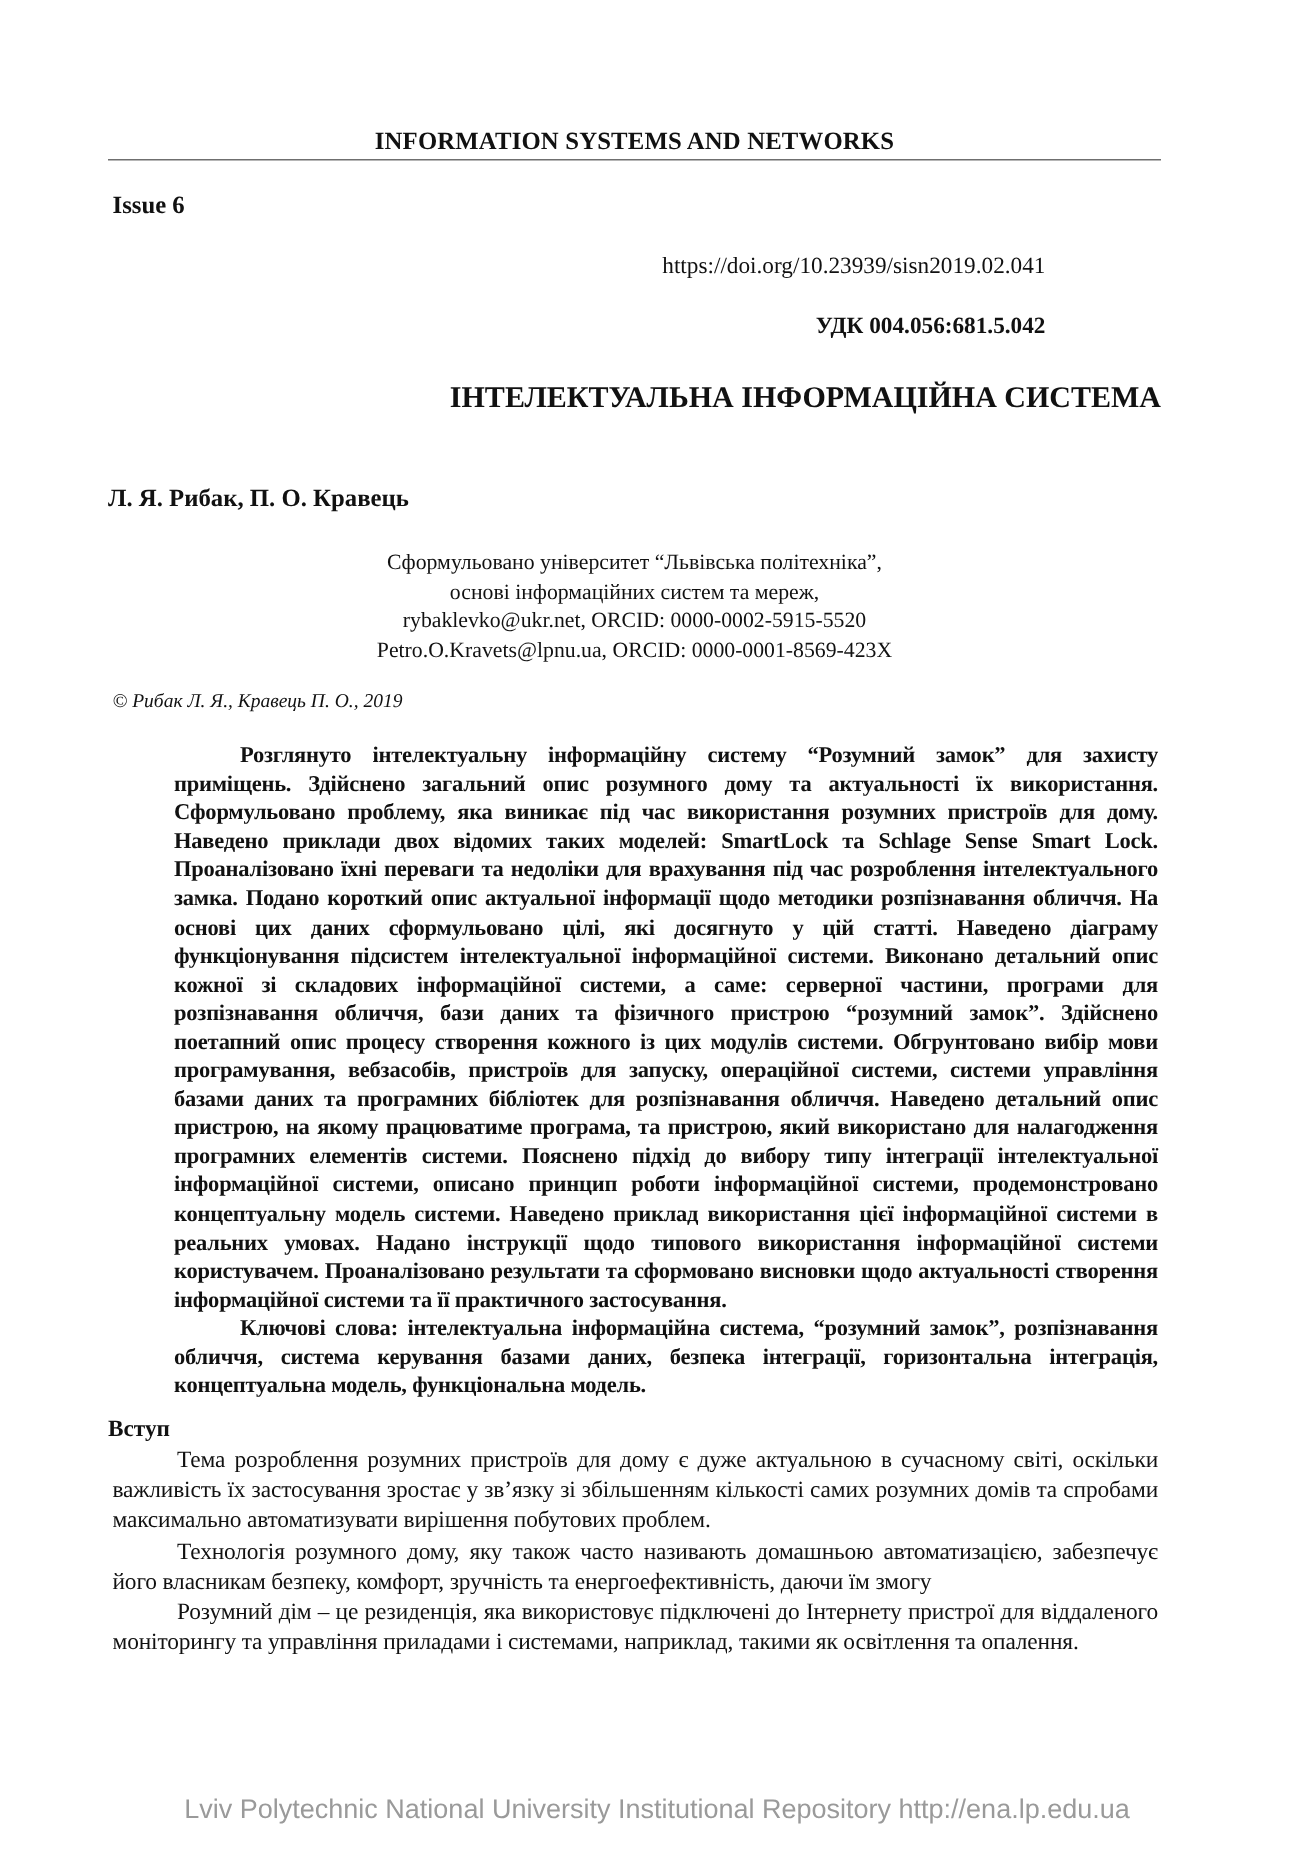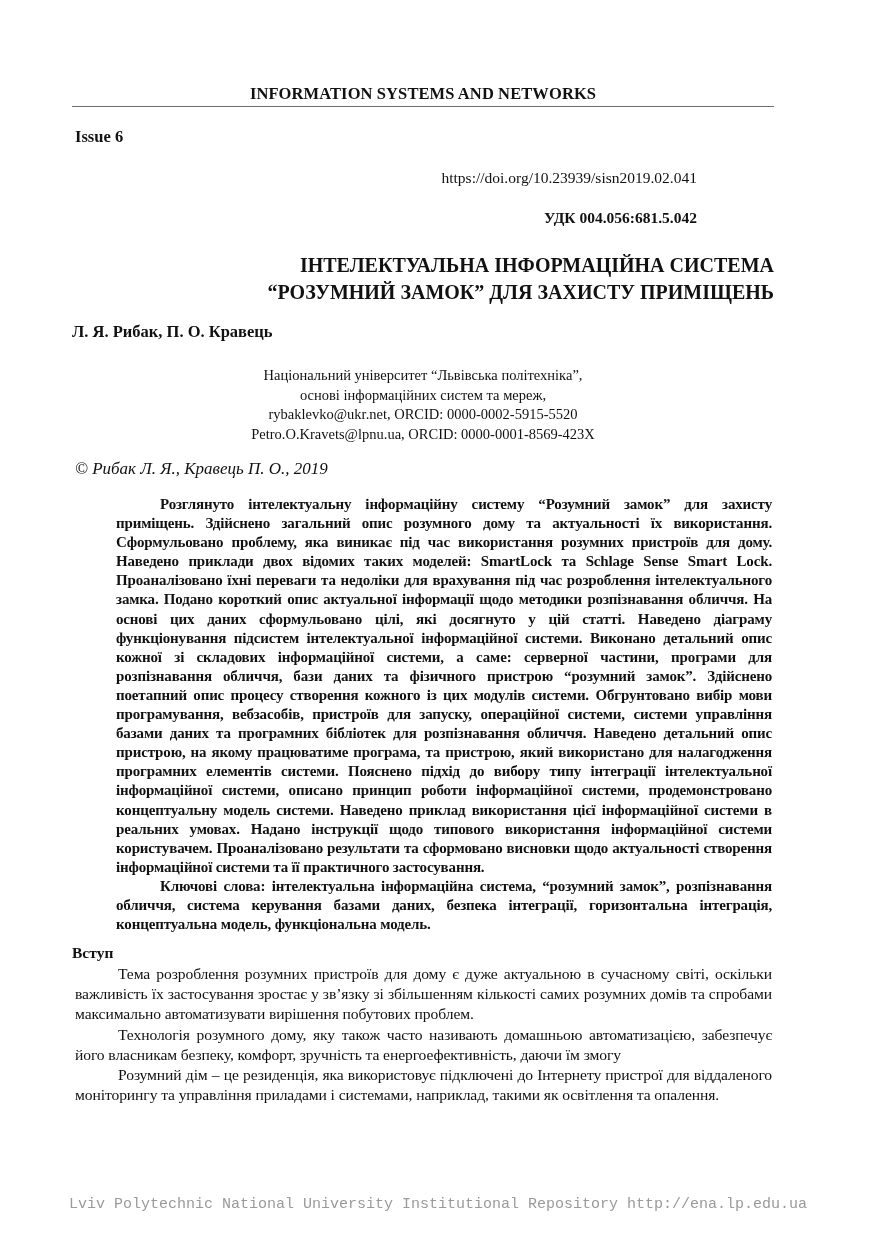--- a/index.html
+++ b/index.html
@@ -86,21 +86,21 @@
       top: 366px;
       text-align: center;
       font-size: 14.5px;
       line-height: 19.5px;
     }
     .copyright {
       position: absolute;
       left: 75px;
       top: 459px;
       font-style: italic;
-      font-size: 17px;
+      font-size: 13px;
     }
     .abstract {
       position: absolute;
       left: 116px;
       width: 656px;
       top: 495px;
       font-weight: bold;
       font-size: 15px;
       line-height: 19.1px;
       text-align: justify;
@@ -131,48 +131,47 @@
     .body-text p {
       margin: 0;
       text-indent: 43px;
     }
     .footer {
       position: absolute;
       left: 0;
       width: 876px;
       top: 1196px;
       text-align: center;
-      font-family: Liberation Mono, monospace;
-      font-size: 15px;
+      font-family: Liberation Sans, sans-serif;
+      font-size: 18px;
       color: #9a9a9a;
     }
   </style>
 </head>
 <body>
 
 <div class="page">
 
   <div class="running-head">INFORMATION SYSTEMS AND NETWORKS</div>
   <div class="rule"></div>
 
   <div class="issue">Issue 6</div>
 
   <div class="doi">https://doi.org/10.23939/sisn2019.02.041</div>
 
   <div class="udk">УДК 004.056:681.5.042</div>
 
   <div class="title">
     <div>ІНТЕЛЕКТУАЛЬНА ІНФОРМАЦІЙНА СИСТЕМА</div>
-    <div>“РОЗУМНИЙ ЗАМОК” ДЛЯ ЗАХИСТУ ПРИМІЩЕНЬ</div>
   </div>
 
   <div class="authors">Л. Я. Рибак, П. О. Кравець</div>
 
   <div class="affil">
-    <div>Національний університет “Львівська політехніка”,</div>
+    <div>Сформульовано університет “Львівська політехніка”,</div>
     <div>основі інформаційних систем та мереж,</div>
     <div>rybaklevko@ukr.net, ORCID: 0000-0002-5915-5520</div>
     <div>Petro.O.Kravets@lpnu.ua, ORCID: 0000-0001-8569-423X</div>
   </div>
 
   <div class="copyright">© Рибак Л. Я., Кравець П. О., 2019</div>
 
   <div class="abstract">
     <p>Розглянуто інтелектуальну інформаційну систему “Розумний замок” для захисту приміщень. Здійснено загальний опис розумного дому та актуальності їх використання. Сформульовано проблему, яка виникає під час використання розумних пристроїв для дому. Наведено приклади двох відомих таких моделей: SmartLock та Schlage Sense Smart Lock. Проаналізовано їхні переваги та недоліки для врахування під час розроблення інтелектуального замка. Подано короткий опис актуальної інформації щодо методики розпізнавання обличчя. На основі цих даних сформульовано цілі, які досягнуто у цій статті. Наведено діаграму функціонування підсистем інтелектуальної інформаційної системи. Виконано детальний опис кожної зі складових інформаційної системи, а саме: серверної частини, програми для розпізнавання обличчя, бази даних та фізичного пристрою “розумний замок”. Здійснено поетапний опис процесу створення кожного із цих модулів системи. Обгрунтовано вибір мови програмування, вебзасобів, пристроїв для запуску, операційної системи, системи управління базами даних та програмних бібліотек для розпізнавання обличчя. Наведено детальний опис пристрою, на якому працюватиме програма, та пристрою, який використано для налагодження програмних елементів системи. Пояснено підхід до вибору типу інтеграції інтелектуальної інформаційної системи, описано принцип роботи інформаційної системи, продемонстровано концептуальну модель системи. Наведено приклад використання цієї інформаційної системи в реальних умовах. Надано інструкції щодо типового використання інформаційної системи користувачем. Проаналізовано результати та сформовано висновки щодо актуальності створення інформаційної системи та її практичного застосування.</p>
     <p>Ключові слова: інтелектуальна інформаційна система, “розумний замок”, розпізнавання обличчя, система керування базами даних, безпека інтеграції, горизонтальна інтеграція, концептуальна модель, функціональна модель.</p>

